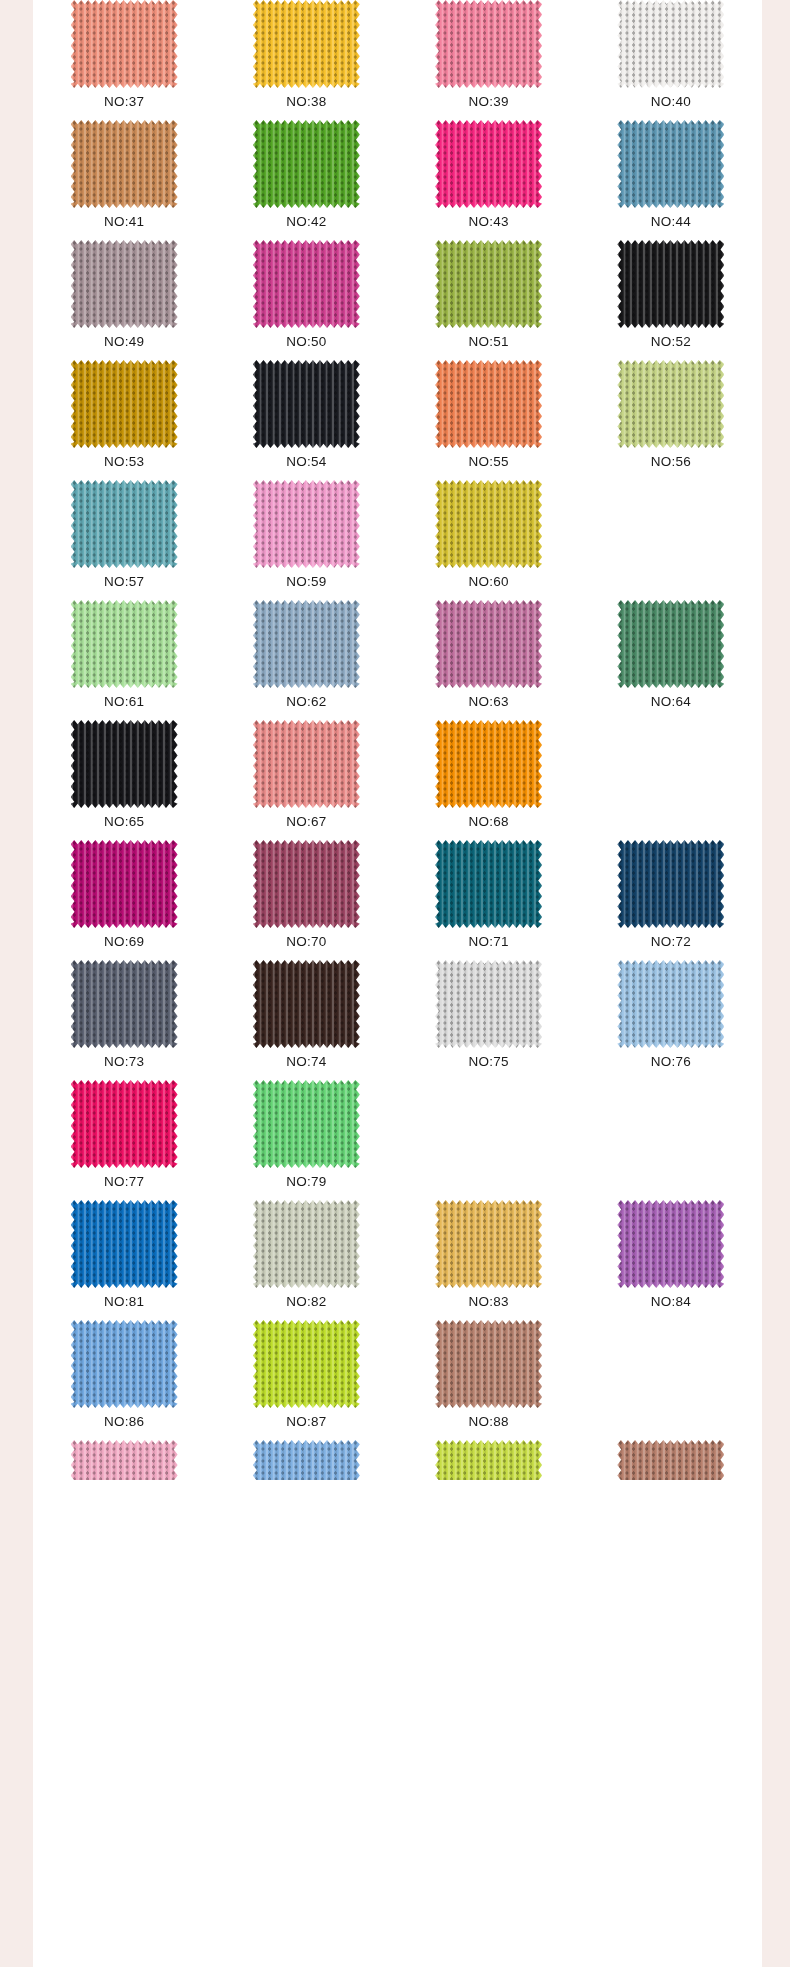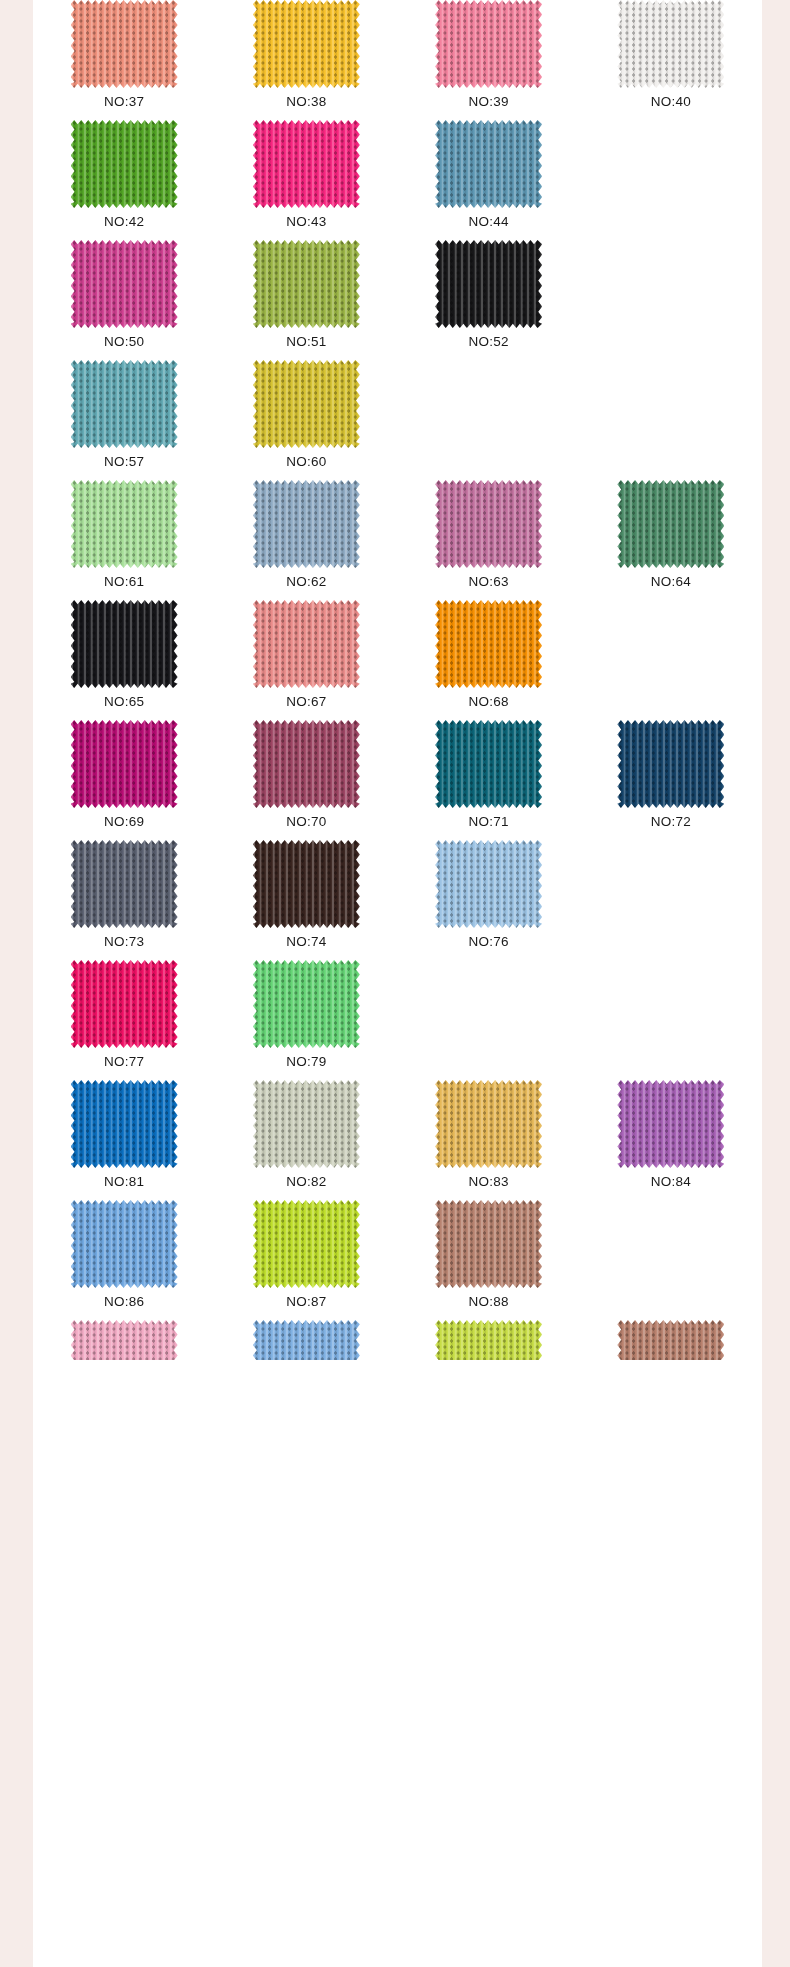--- a/index.html
+++ b/index.html
@@ -153,66 +153,110 @@
           <div class="cell">
             <div class="swatch-wrap">
               <div class="swatch" style="background: rgb(240, 238, 236);"></div>
             </div>
             <div class="label">NO:40</div>
           </div>
         </div>
         <div class="row">
           <div class="cell">
             <div class="swatch-wrap">
+              <div class="swatch" style="background: rgb(204, 139, 86);"></div>
+            </div>
+            <div class="label">NO:41</div>
+          </div>
+          <div class="cell">
+            <div class="swatch-wrap">
               <div class="swatch" style="background: rgb(82, 165, 36);"></div>
             </div>
             <div class="label">NO:42</div>
           </div>
           <div class="cell">
             <div class="swatch-wrap">
               <div class="swatch" style="background: rgb(247, 37, 127);"></div>
             </div>
             <div class="label">NO:43</div>
           </div>
           <div class="cell">
             <div class="swatch-wrap">
               <div class="swatch" style="background: rgb(93, 151, 179);"></div>
             </div>
             <div class="label">NO:44</div>
           </div>
         </div>
         <div class="row">
           <div class="cell">
             <div class="swatch-wrap">
+              <div class="swatch" style="background: rgb(168, 148, 154);"></div>
+            </div>
+            <div class="label">NO:49</div>
+          </div>
+          <div class="cell">
+            <div class="swatch-wrap">
               <div class="swatch" style="background: rgb(207, 63, 144);"></div>
             </div>
             <div class="label">NO:50</div>
           </div>
           <div class="cell">
             <div class="swatch-wrap">
               <div class="swatch" style="background: rgb(155, 181, 69);"></div>
             </div>
             <div class="label">NO:51</div>
           </div>
           <div class="cell">
             <div class="swatch-wrap">
               <div class="swatch" style="background: rgb(24, 24, 26);"></div>
             </div>
             <div class="label">NO:52</div>
           </div>
         </div>
         <div class="row">
           <div class="cell">
             <div class="swatch-wrap">
+              <div class="swatch" style="background: rgb(197, 147, 5);"></div>
+            </div>
+            <div class="label">NO:53</div>
+          </div>
+          <div class="cell">
+            <div class="swatch-wrap">
+              <div class="swatch" style="background: rgb(26, 28, 34);"></div>
+            </div>
+            <div class="label">NO:54</div>
+          </div>
+          <div class="cell">
+            <div class="swatch-wrap">
+              <div class="swatch" style="background: rgb(239, 128, 80);"></div>
+            </div>
+            <div class="label">NO:55</div>
+          </div>
+          <div class="cell">
+            <div class="swatch-wrap">
+              <div class="swatch" style="background: rgb(197, 212, 134);"></div>
+            </div>
+            <div class="label">NO:56</div>
+          </div>
+        </div>
+        <div class="row">
+          <div class="cell">
+            <div class="swatch-wrap">
               <div class="swatch" style="background: rgb(97, 169, 180);"></div>
             </div>
             <div class="label">NO:57</div>
           </div>
           <div class="cell">
             <div class="swatch-wrap">
+              <div class="swatch" style="background: rgb(241, 155, 203);"></div>
+            </div>
+            <div class="label">NO:59</div>
+          </div>
+          <div class="cell">
+            <div class="swatch-wrap">
               <div class="swatch" style="background: rgb(214, 194, 49);"></div>
             </div>
             <div class="label">NO:60</div>
           </div>
         </div>
         <div class="row">
           <div class="cell">
             <div class="swatch-wrap">
               <div class="swatch" style="background: rgb(168, 224, 154);"></div>
             </div>
@@ -288,20 +332,26 @@
             <div class="swatch-wrap">
               <div class="swatch" style="background: rgb(90, 96, 112);"></div>
             </div>
             <div class="label">NO:73</div>
           </div>
           <div class="cell">
             <div class="swatch-wrap">
               <div class="swatch" style="background: rgb(58, 37, 32);"></div>
             </div>
             <div class="label">NO:74</div>
+          </div>
+          <div class="cell">
+            <div class="swatch-wrap">
+              <div class="swatch" style="background: rgb(220, 220, 220);"></div>
+            </div>
+            <div class="label">NO:75</div>
           </div>
           <div class="cell">
             <div class="swatch-wrap">
               <div class="swatch" style="background: rgb(156, 195, 228);"></div>
             </div>
             <div class="label">NO:76</div>
           </div>
         </div>
         <div class="row">
           <div class="cell">

